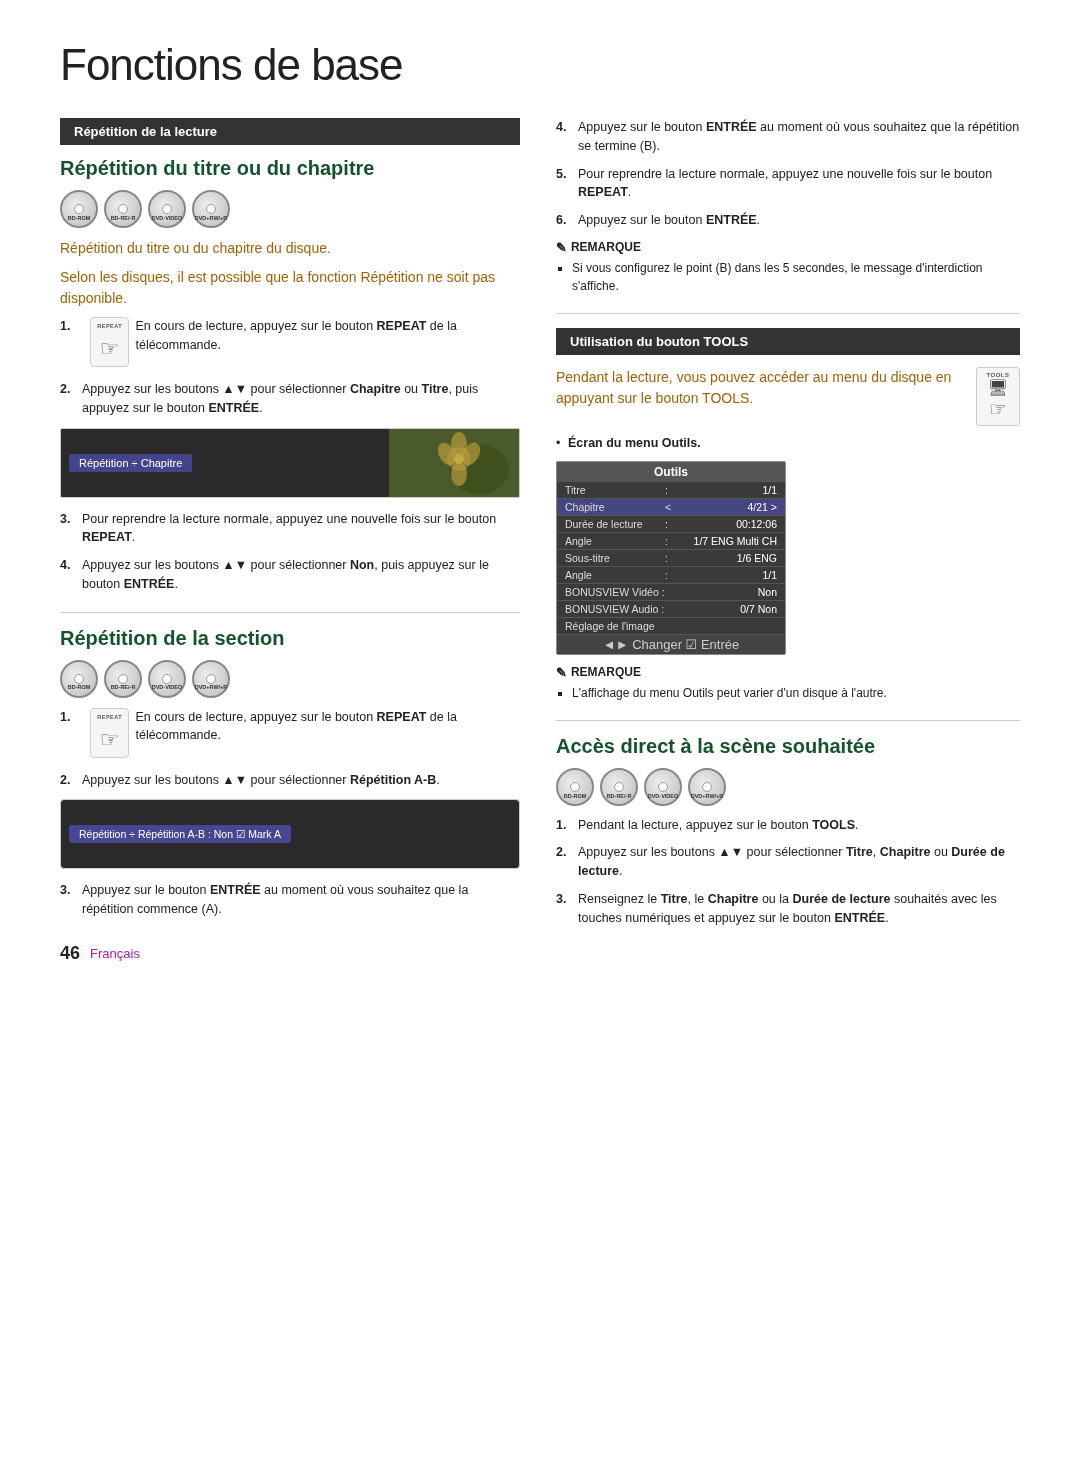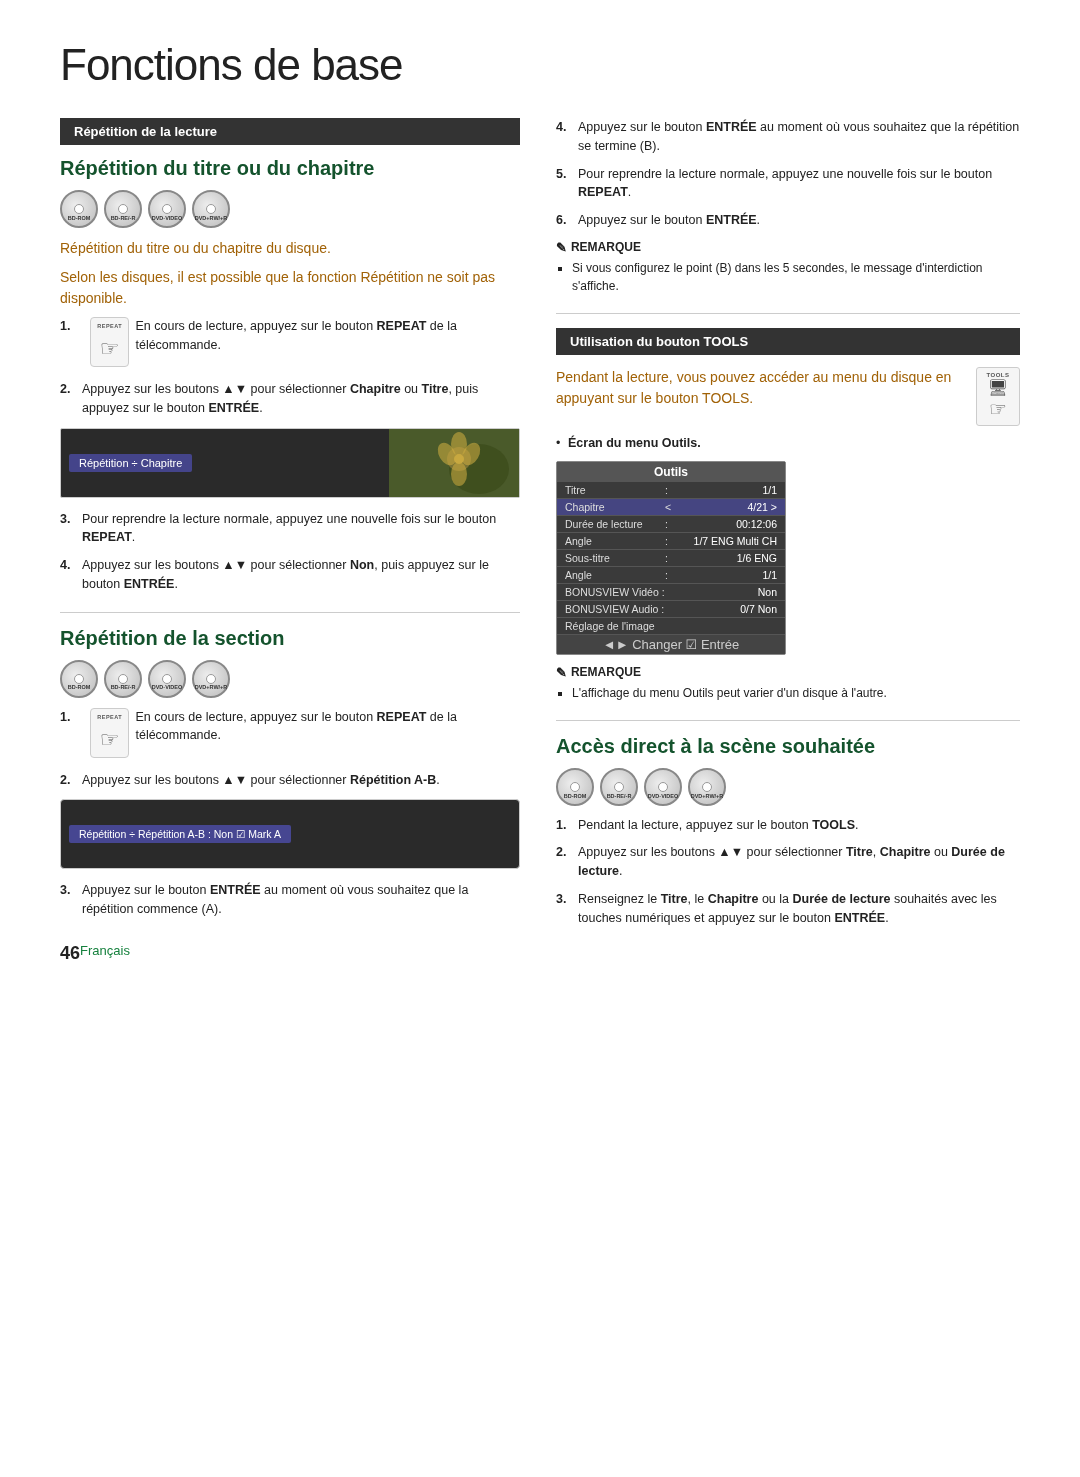--- a/index.html
+++ b/index.html
@@ -289,27 +289,27 @@
       content: "•";
       position: absolute;
       left: 0;
     }
     .page-num {
       font-size: 18px;
       font-weight: bold;
       margin-top: 24px;
       color: #222;
       display: flex;
-      align-items: flex-start;
-      gap: 0;
+      align-items: center;
+      gap: 10px;
     }
     .page-num span.lang {
       font-size: 13px;
       font-weight: normal;
-      color: #15803d;
+      color: #a21caf;
     }
     
     .screen-ab {
       border: 1px solid #ccc;
       background: #2a2a2a;
       border-radius: 4px;
       margin: 10px 0 12px 0;
       height: 70px;
       display: flex;
       align-items: center;

